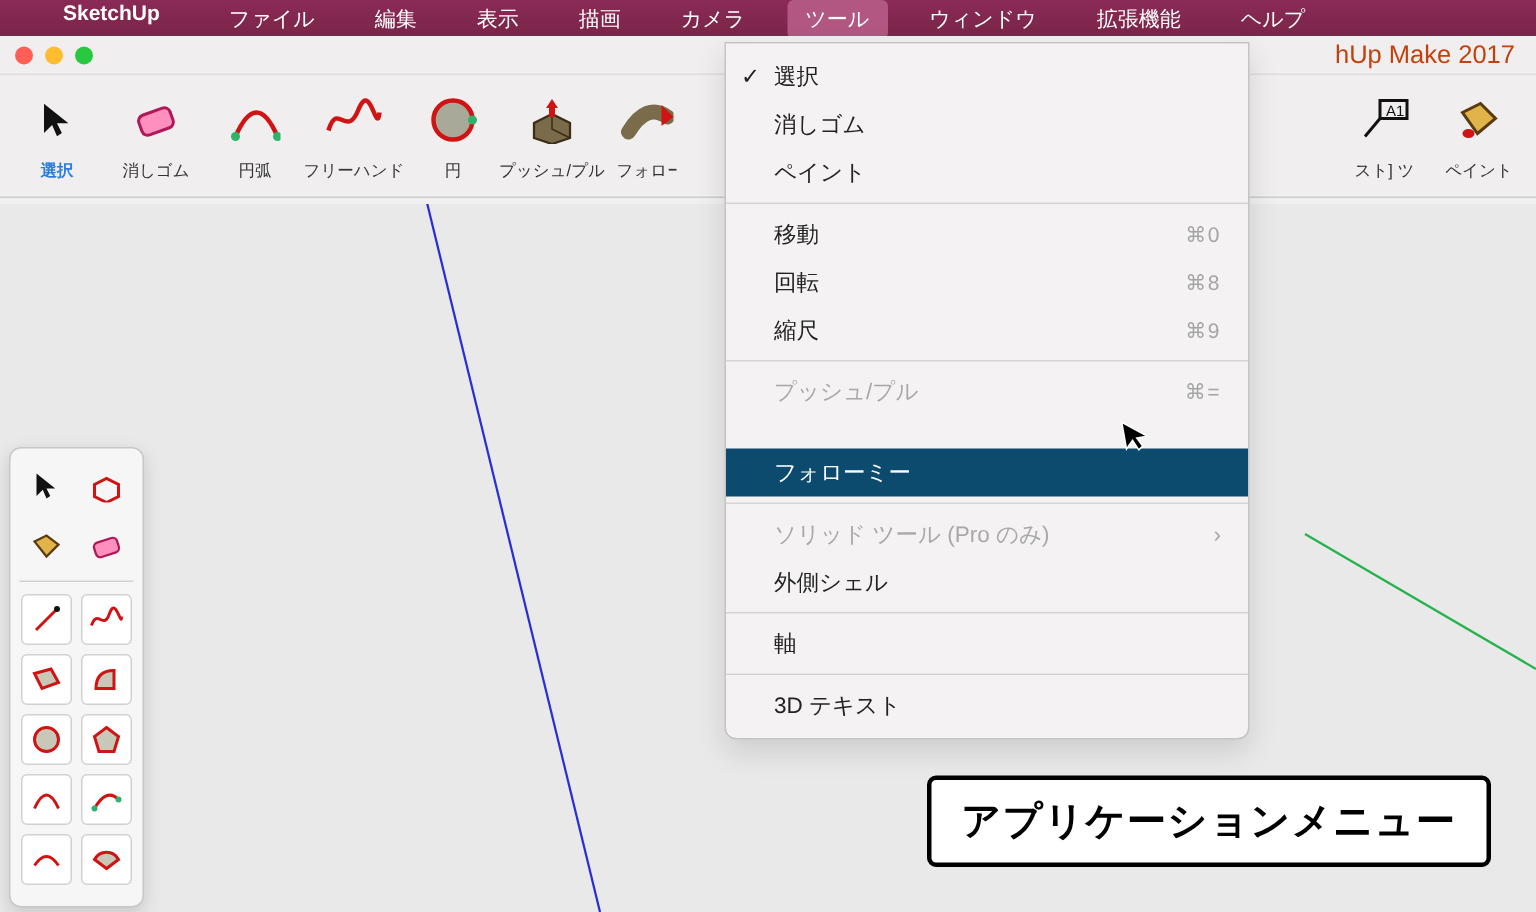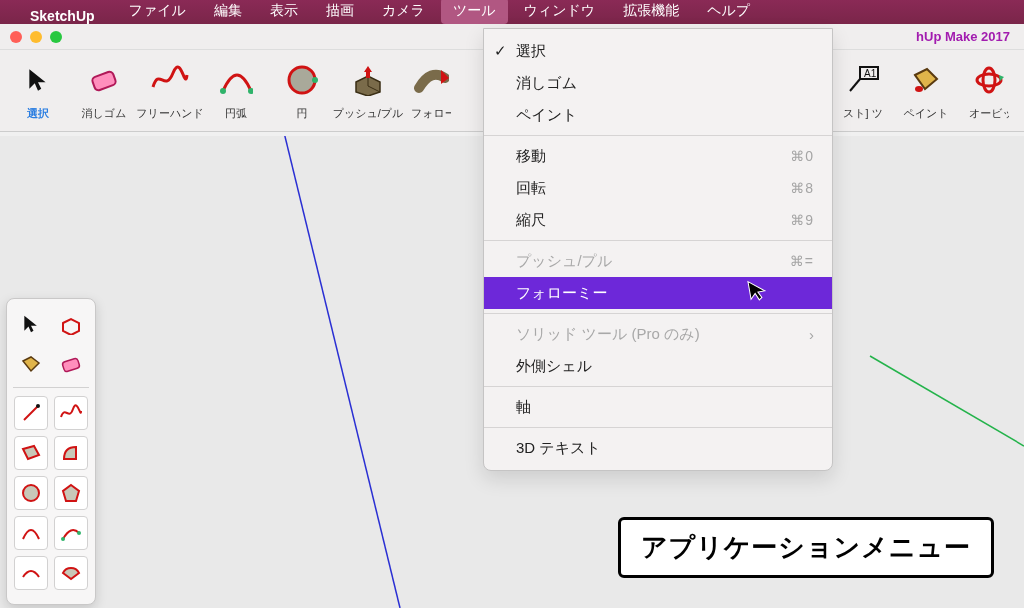--- a/index.html
+++ b/index.html
@@ -1,48 +1,48 @@
 <!DOCTYPE html>
 <html><head>
 <meta charset="utf-8">
 <style>
   * { margin: 0; padding: 0; box-sizing: border-box; font-family: -apple-system, "Hiragino Sans", sans-serif; }
   body { width: 1024px; height: 608px; overflow: hidden; background: #f0f0f0; position: relative; }
 
   
-  .menubar { height: 24px; background: linear-gradient(180deg, #8a2a56 0%, #7a2549 100%); display: flex; align-items: flex-end; padding: 0 12px; color: #fff; font-size: 14px; gap: 4px; }
+  .menubar { height: 24px; background: linear-gradient(180deg, #8a2a56 0%, #7a2549 100%); display: flex; align-items: flex-start; padding: 0 12px; color: #fff; font-size: 14px; gap: 16px; }
   .apple { font-size: 16px; margin-right: 14px; }
   .app-name { font-weight: 700; margin-right: 18px; }
   .menu-item { padding: 4px 12px; cursor: default; }
   .menu-item.active { background: #b15782; border-radius: 4px; }
 
   
   .titlebar { height: 26px; background: #f0eeee; display: flex; align-items: center; padding: 0 10px; position: relative; border-bottom: 1px solid #ddd;}
   .traffic { display: flex; gap: 8px; }
   .dot { width: 12px; height: 12px; border-radius: 50%; }
   .dot.red { background: #ff5f57; }
   .dot.yellow { background: #febc2e; }
   .dot.green { background: #28c840; }
-  .window-title { position: absolute; right: 14px; font-size: 13px; color: #a21caf; font-weight: 700; }
+  .window-title { position: absolute; right: 14px; font-size: 17px; color: #c2410c; font-weight: 400; }
 
   
   .toolbar { height: 82px; background: #f0eeee; display: flex; align-items: center; padding: 4px 10px; gap: 10px; border-bottom: 1px solid #ccc; }
   .tool { display: flex; flex-direction: column; align-items: center; width: 56px; }
   .tool .ic { width: 40px; height: 40px; display:flex; align-items:center; justify-content:center; }
   .tool span { font-size: 11px; color: #333; margin-top: 6px; white-space: nowrap; }
   .tool.sel span { color: #2a7de1; font-weight: 600; }
   .tool.truncated { width: 50px; }
   .tool.truncated span { overflow: hidden; text-overflow: clip; width: 40px; text-align: left; }
 
   
   .dropmenu { position: absolute; left: 483px; top: 28px; width: 350px; background: #f4f2f2; border: 1px solid #c5c4c4; border-radius: 0 0 8px 8px; box-shadow: 0 8px 20px rgba(0,0,0,.12); z-index: 50; padding: 6px 0; }
   .dm-item { display: flex; align-items: center; justify-content: space-between; height: 32px; padding: 0 18px 0 32px; font-size: 15px; color: #222; position: relative; }
   .dm-item.check::before { content: "✓"; position: absolute; left: 10px; }
   .dm-item.disabled { color: #a8a8a8; }
-  .dm-item.hi { background: #6d28d9; color: #fff; }
+  .dm-item.hi { background: #0c4a6e; color: #fff; margin-top: 22px; }
   .dm-sep { height: 1px; background: #d6d4d4; margin: 4px 0; }
   .shortcut { color: #a5a5a5; font-size: 14px; letter-spacing: 1px; }
   .chev { color: #a5a5a5; }
 
   
   .cursor-arrow { position: absolute; left: 748px; top: 278px; z-index: 60; font-size: 20px; color:#000; transform: rotate(-10deg);}
 
   
   .canvas { position: absolute; left: 0; top: 136px; width: 1024px; height: 472px; background: #e9e9e9; }
   .canvas-svg { width: 100%; height: 100%; }
@@ -94,35 +94,35 @@
   <div class="tool">
     <div class="ic">
       <svg width="34" height="28" viewBox="0 0 34 28">
           <rect x="6" y="8" width="22" height="14" rx="4" fill="#ff8fbd" stroke="#b01958" stroke-width="2" transform="rotate(-20 17 15)"></rect>
         </svg>
     </div>
     <span>消しゴム</span>
   </div>
   <div class="tool">
     <div class="ic">
-      <svg width="38" height="30" viewBox="0 0 38 30">
-          <path d="M2 22 C 8 2, 14 28, 22 8 S 34 26, 36 10" fill="none" stroke="#d01313" stroke-width="3"></path>
-        </svg>
-    </div>
-    <span>フリーハンド</span>
-  </div>
-  <div class="tool">
-    <div class="ic">
       <svg width="34" height="30" viewBox="0 0 34 30">
           <path d="M4 26 Q 18 -6 32 26" fill="none" stroke="#d01313" stroke-width="3"></path>
           <circle cx="4" cy="26" r="3" fill="#2fb36a"></circle>
           <circle cx="32" cy="26" r="3" fill="#2fb36a"></circle>
         </svg>
     </div>
     <span>円弧</span>
+  </div>
+  <div class="tool">
+    <div class="ic">
+      <svg width="38" height="30" viewBox="0 0 38 30">
+          <path d="M2 22 C 8 2, 14 28, 22 8 S 34 26, 36 10" fill="none" stroke="#d01313" stroke-width="3"></path>
+        </svg>
+    </div>
+    <span>フリーハンド</span>
   </div>
   <div class="tool">
     <div class="ic">
       <svg width="34" height="34" viewBox="0 0 34 34">
           <circle cx="17" cy="17" r="13" fill="#a9a99a" stroke="#d01313" stroke-width="3"></circle>
           <circle cx="30" cy="17" r="3" fill="#2fb36a"></circle>
         </svg>
     </div>
     <span>円</span>
   </div>
@@ -161,30 +161,20 @@
   </div>
   <div class="tool">
     <div class="ic">
       <svg width="34" height="30" viewBox="0 0 34 30">
           <path d="M6 10 L18 4 L28 14 L16 24 Z" fill="#e0b44a" stroke="#5a3a10" stroke-width="2"></path>
           <ellipse cx="10" cy="24" rx="4" ry="3" fill="#d01313"></ellipse>
         </svg>
     </div>
     <span>ペイント</span>
   </div>
-  <div class="tool truncated">
-    <div class="ic">
-      <svg width="34" height="30" viewBox="0 0 34 30">
-          <ellipse cx="17" cy="15" rx="12" ry="6" fill="none" stroke="#d01313" stroke-width="3"></ellipse>
-          <ellipse cx="17" cy="15" rx="6" ry="12" fill="none" stroke="#d01313" stroke-width="3"></ellipse>
-          <path d="M27 10 L32 12 L28 16 Z" fill="#2fb36a"></path>
-        </svg>
-    </div>
-    <span>オービッ</span>
-  </div>
 </div>
 
 <div class="canvas">
   <svg class="canvas-svg" viewBox="0 0 1024 472">
     <line x1="280" y1="-20" x2="400" y2="472" stroke="#2a2fd3" stroke-width="1.5"></line>
     <line x1="870" y1="220" x2="1024" y2="310" stroke="#24b34b" stroke-width="1.5"></line>
   </svg>
 </div>
 
 <div class="palette">

